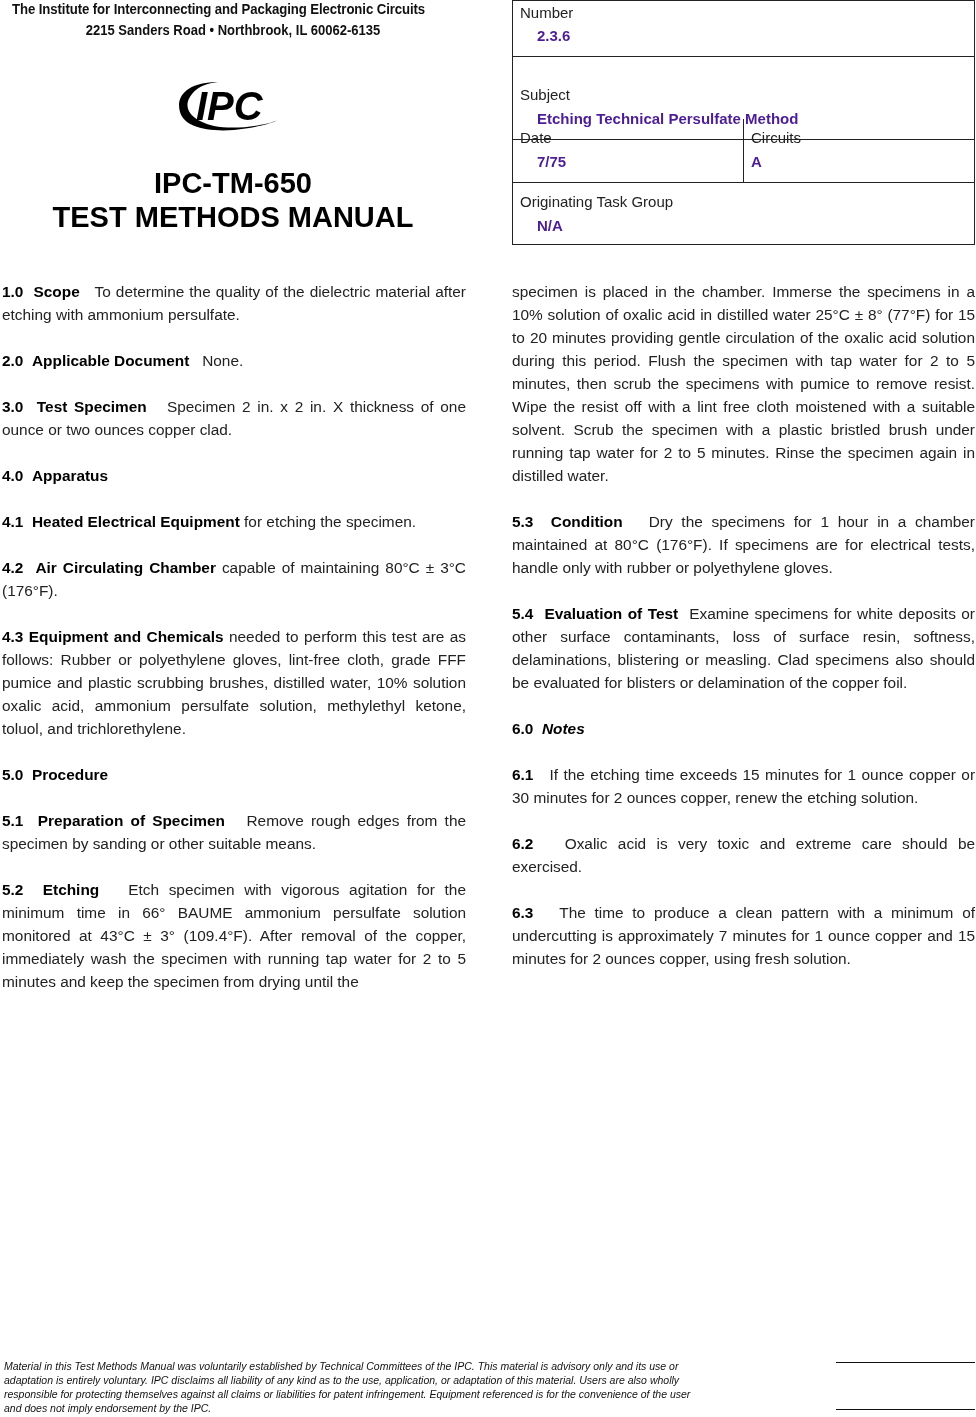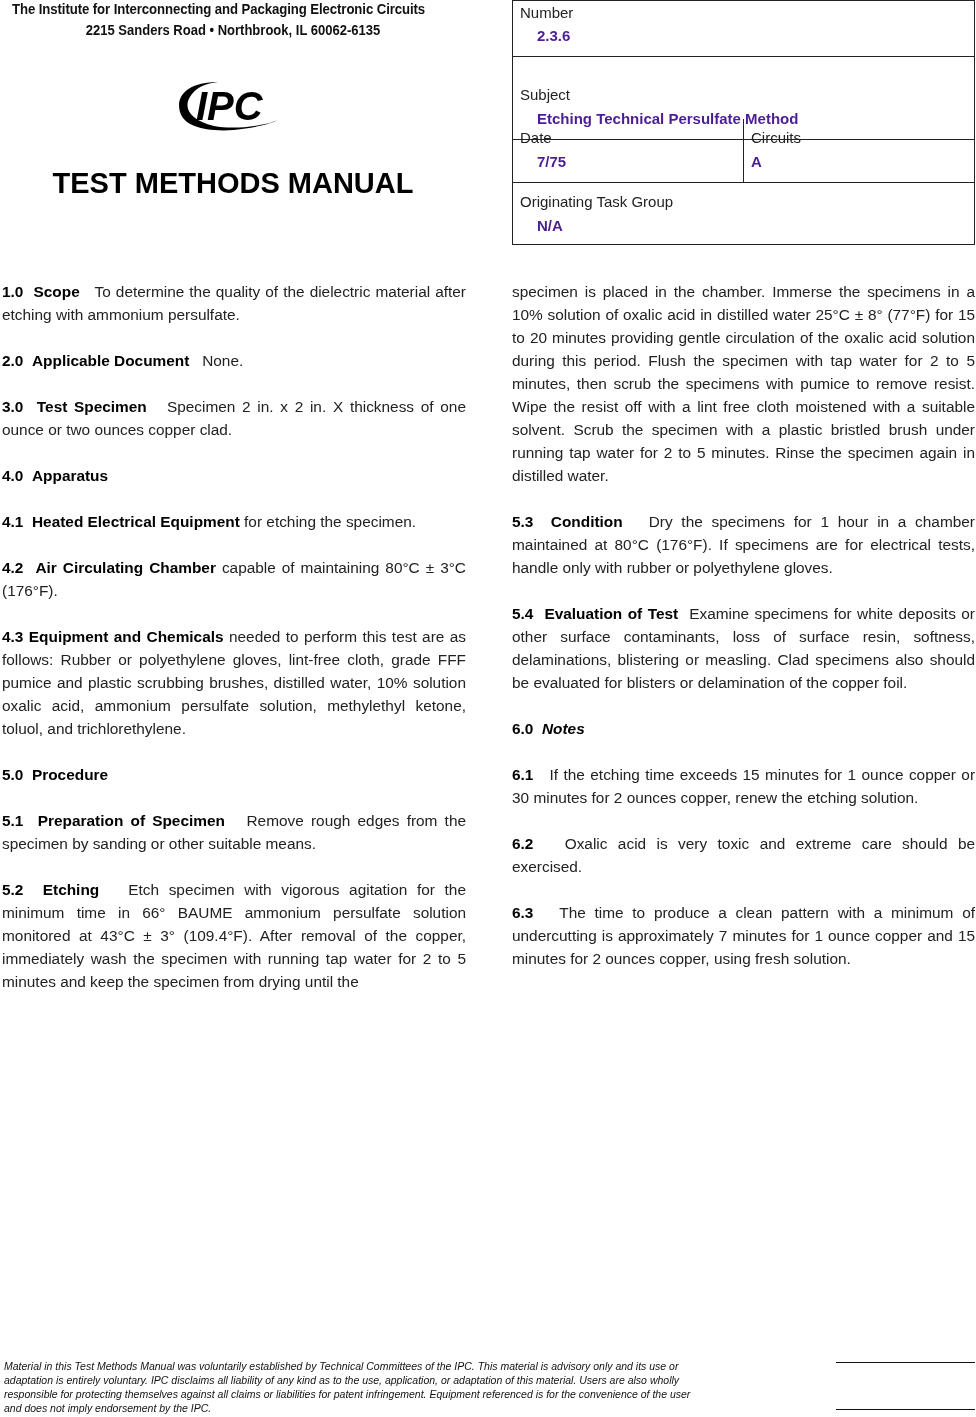--- a/index.html
+++ b/index.html
@@ -37,20 +37,21 @@
 
 <div class="org-name">The Institute for Interconnecting and Packaging Electronic Circuits</div>
 <div class="org-address">2215 Sanders Road • Northbrook, IL 60062-6135</div>
 
 <svg class="logo" viewBox="0 0 108 58">
   <path d="M40 6 C 10 8, 2 22, 6 36 C 10 50, 30 56, 60 54 C 80 52, 96 48, 104 44 C 90 50, 60 54, 40 50 C 14 44, 8 30, 18 18 C 24 10, 34 7, 44 6 Z" fill="#000"></path>
   <text x="22" y="44" font-family="Liberation Sans, sans-serif" font-weight="bold" font-style="italic" font-size="40" fill="#000">IPC</text>
 </svg>
 
 <div class="manual-title">
+  <div>IPC-TM-650</div>
   <div>TEST METHODS MANUAL</div>
 </div>
 
 <div class="info-box">
   <div class="info-row" style="top:0;height:56px;">
     <span class="info-label">Number</span>
     <span class="info-value">2.3.6</span>
   </div>
   <div class="info-row" style="top:48px;height:62px;margin-top:29px;">
     <span class="info-label" style="top:8px">Subject</span>

